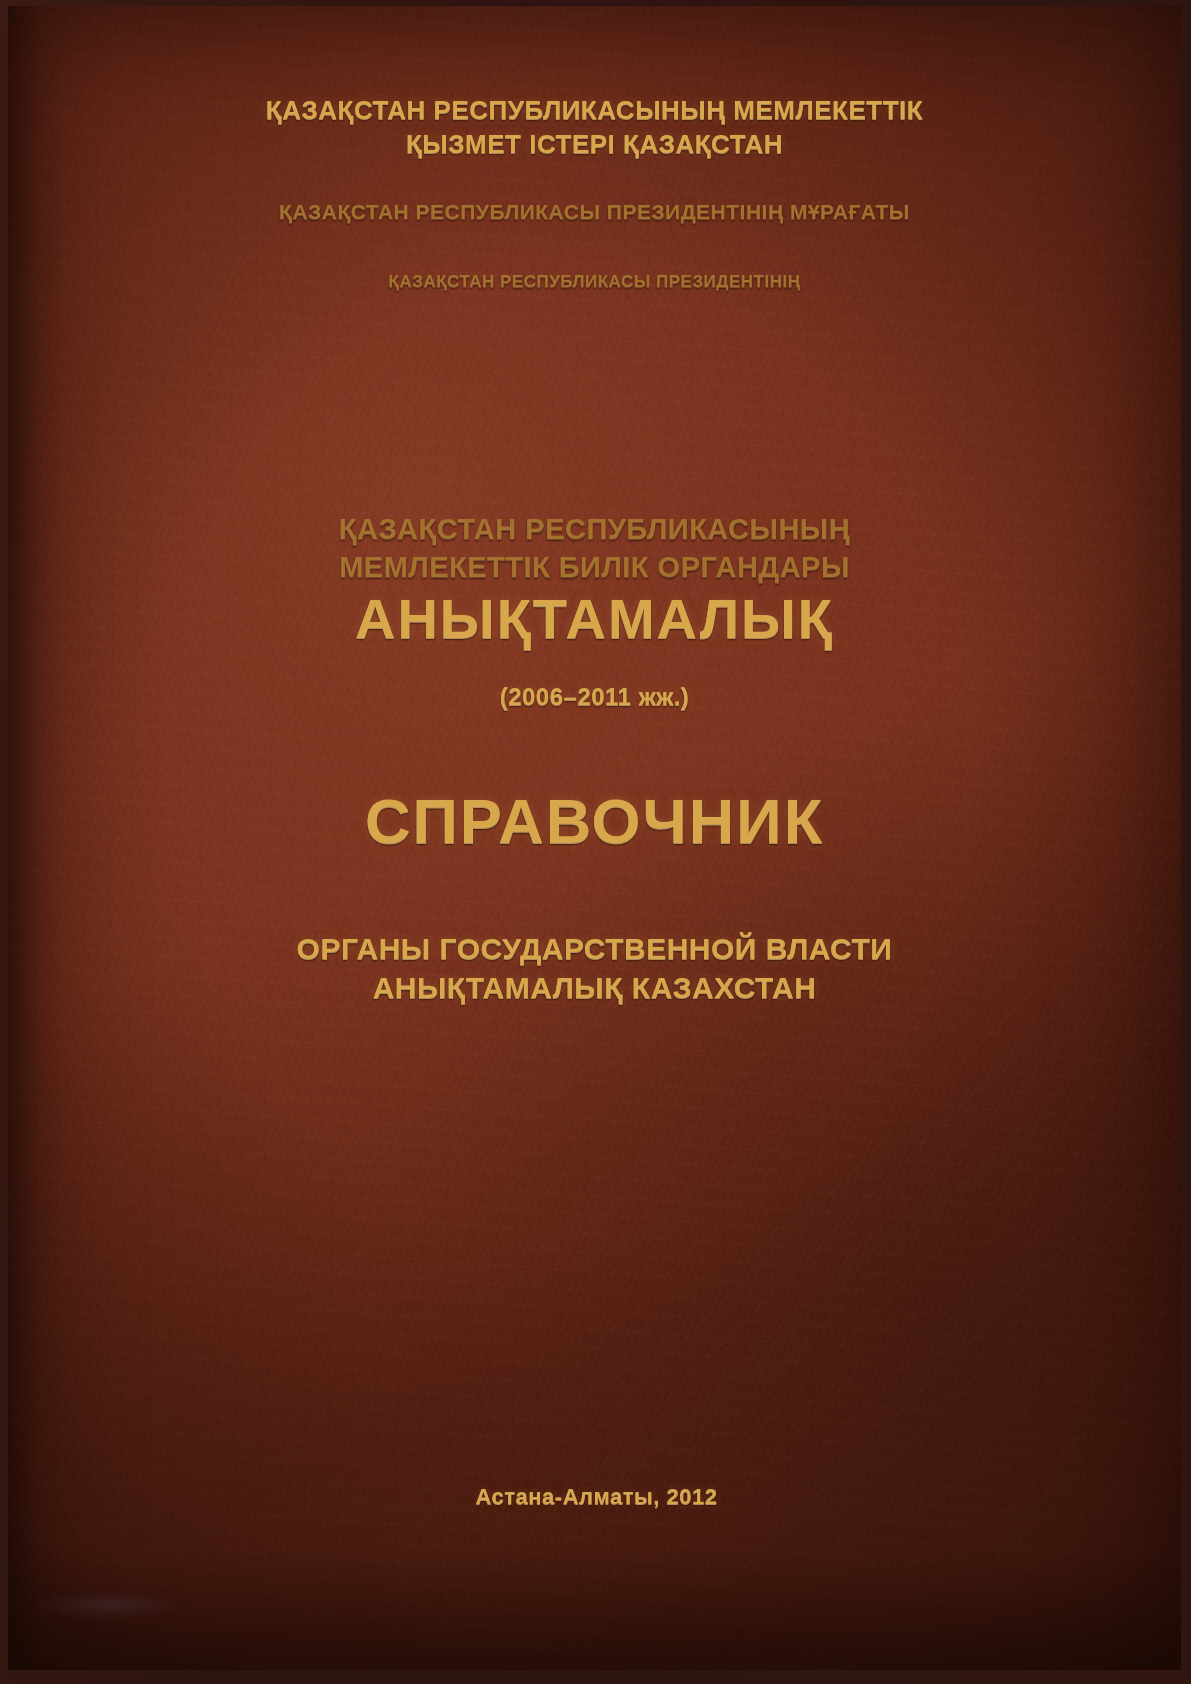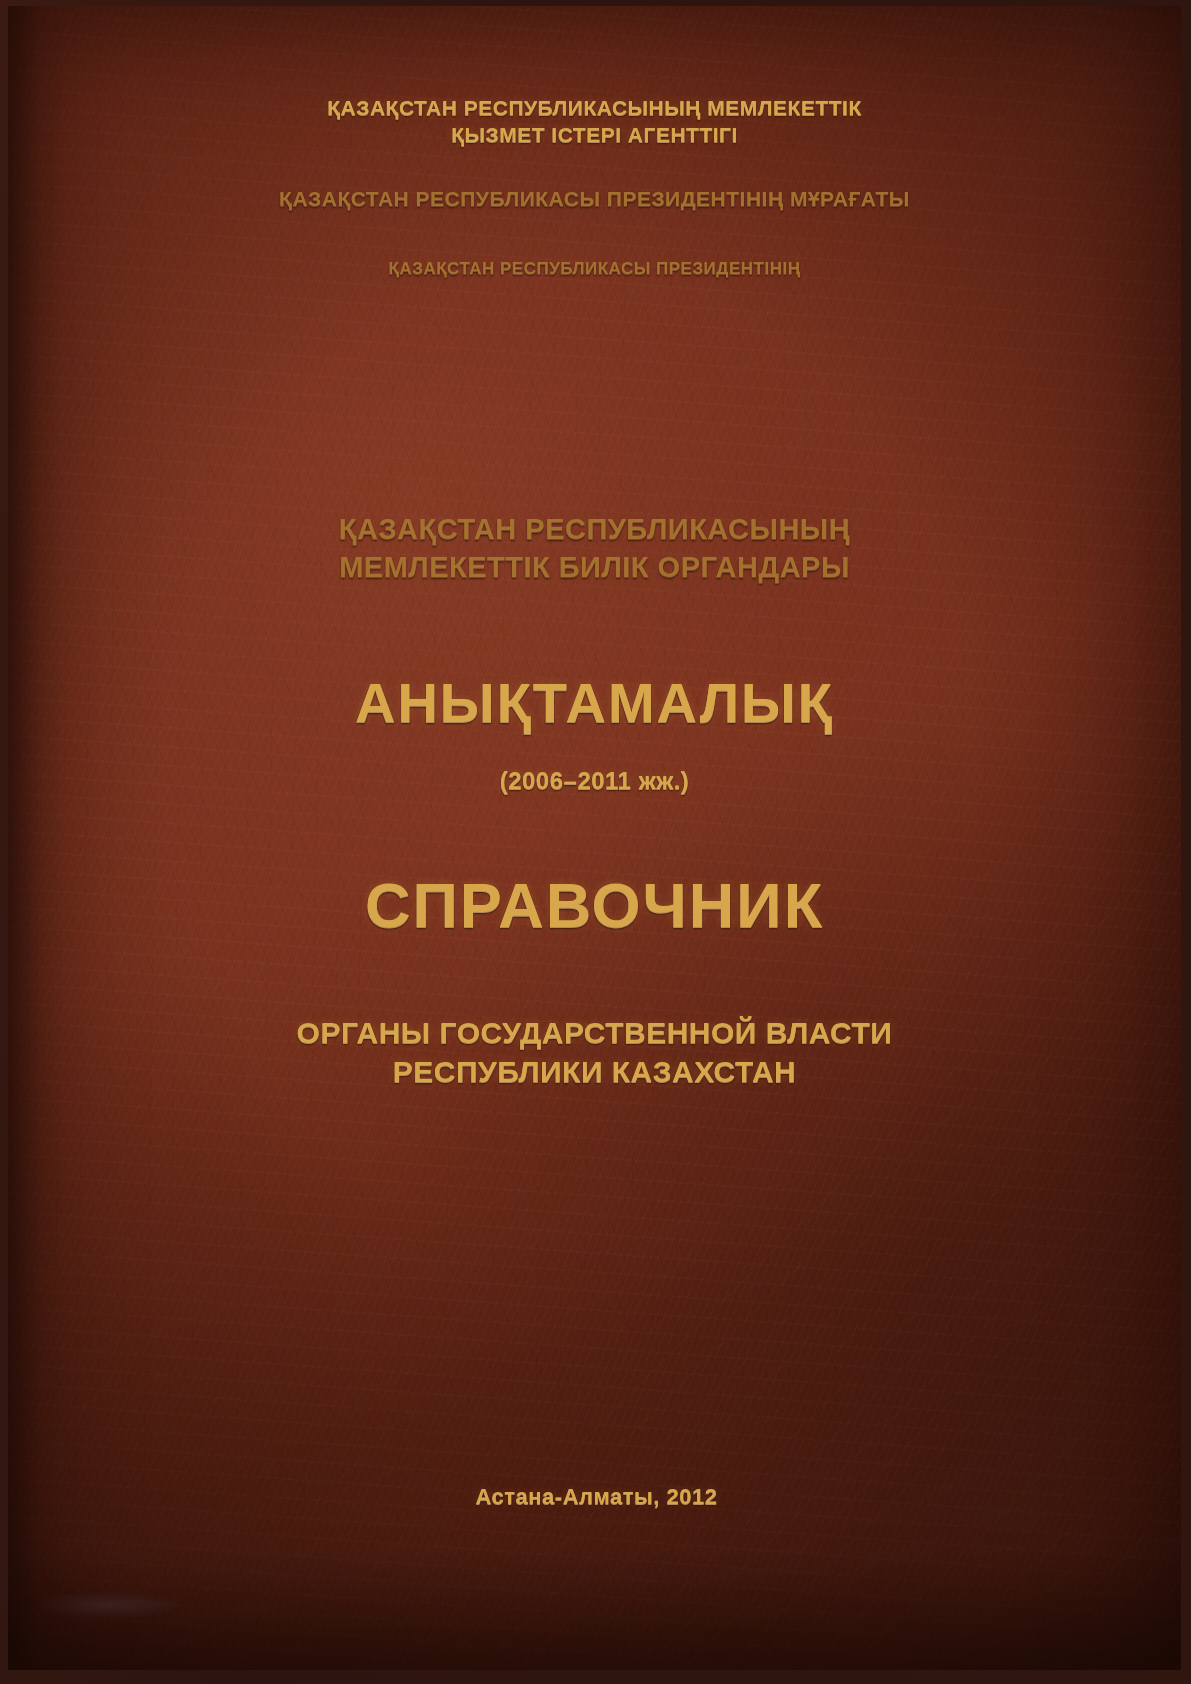--- a/index.html
+++ b/index.html
@@ -124,37 +124,36 @@
     opacity: 0.92;
   }
 
   .line { line-height: 1.30; }
 
   .org-block {
     position: absolute;
     left: 0; right: 0;
     top: 88px;
   }
-  .org-1 { font-size: 21px; }
+  .org-1 { font-size: 26px; }
   .org-2 { font-size: 21px; margin-top: 36px; }
   .org-3 { font-size: 17px; margin-top: 46px; }
 
   .title-block {
     position: absolute;
     left: 0; right: 0;
     top: 505px;
   }
   .subject-kz {
     font-size: 29px;
     line-height: 1.42;
   }
   .main-kz {
     font-size: 56px;
     letter-spacing: 2px;
-    margin-top: 84px;
   }
   .years {
     font-size: 24px;
     margin-top: 32px;
   }
   .main-ru {
     font-size: 63px;
     letter-spacing: 2px;
     margin-top: 74px;
   }
@@ -183,21 +182,21 @@
     <div class="spine"></div>
     <div class="bottom-shade"></div>
     <div class="scuff"></div>
     <div class="vignette"></div>
 
     <div class="content">
 
       <div class="org-block">
         <div class="org-1">
           <div class="gold line">ҚАЗАҚСТАН РЕСПУБЛИКАСЫНЫҢ МЕМЛЕКЕТТІК</div>
-          <div class="gold line">ҚЫЗМЕТ ІСТЕРІ АГЕНТТІГІ</div>
+          <div class="gold line">ҚЫЗМЕТ ІСТЕРІ ҚАЗАҚСТАН</div>
         </div>
 
         <div class="org-2">
           <div class="gold-dim line">ҚАЗАҚСТАН РЕСПУБЛИКАСЫ ПРЕЗИДЕНТІНІҢ МҰРАҒАТЫ</div>
         </div>
 
         <div class="org-3">
           <div class="gold-dim line">ҚАЗАҚСТАН РЕСПУБЛИКАСЫ ПРЕЗИДЕНТІНІҢ</div>
         </div>
       </div>
@@ -209,21 +208,21 @@
         </div>
 
         <div class="gold main-kz">АНЫҚТАМАЛЫҚ</div>
 
         <div class="gold years">(2006–2011 жж.)</div>
 
         <div class="gold main-ru">СПРАВОЧНИК</div>
 
         <div class="subject-ru">
           <div class="gold line">ОРГАНЫ ГОСУДАРСТВЕННОЙ ВЛАСТИ</div>
-          <div class="gold line">РЕСПУБЛИКИ КАЗАХСТАН</div>
+          <div class="gold line">АНЫҚТАМАЛЫҚ КАЗАХСТАН</div>
         </div>
       </div>
 
       <div class="gold imprint">Астана-Алматы, 2012</div>
 
     </div>
   </div>
 </div>
 
 </body></html>

